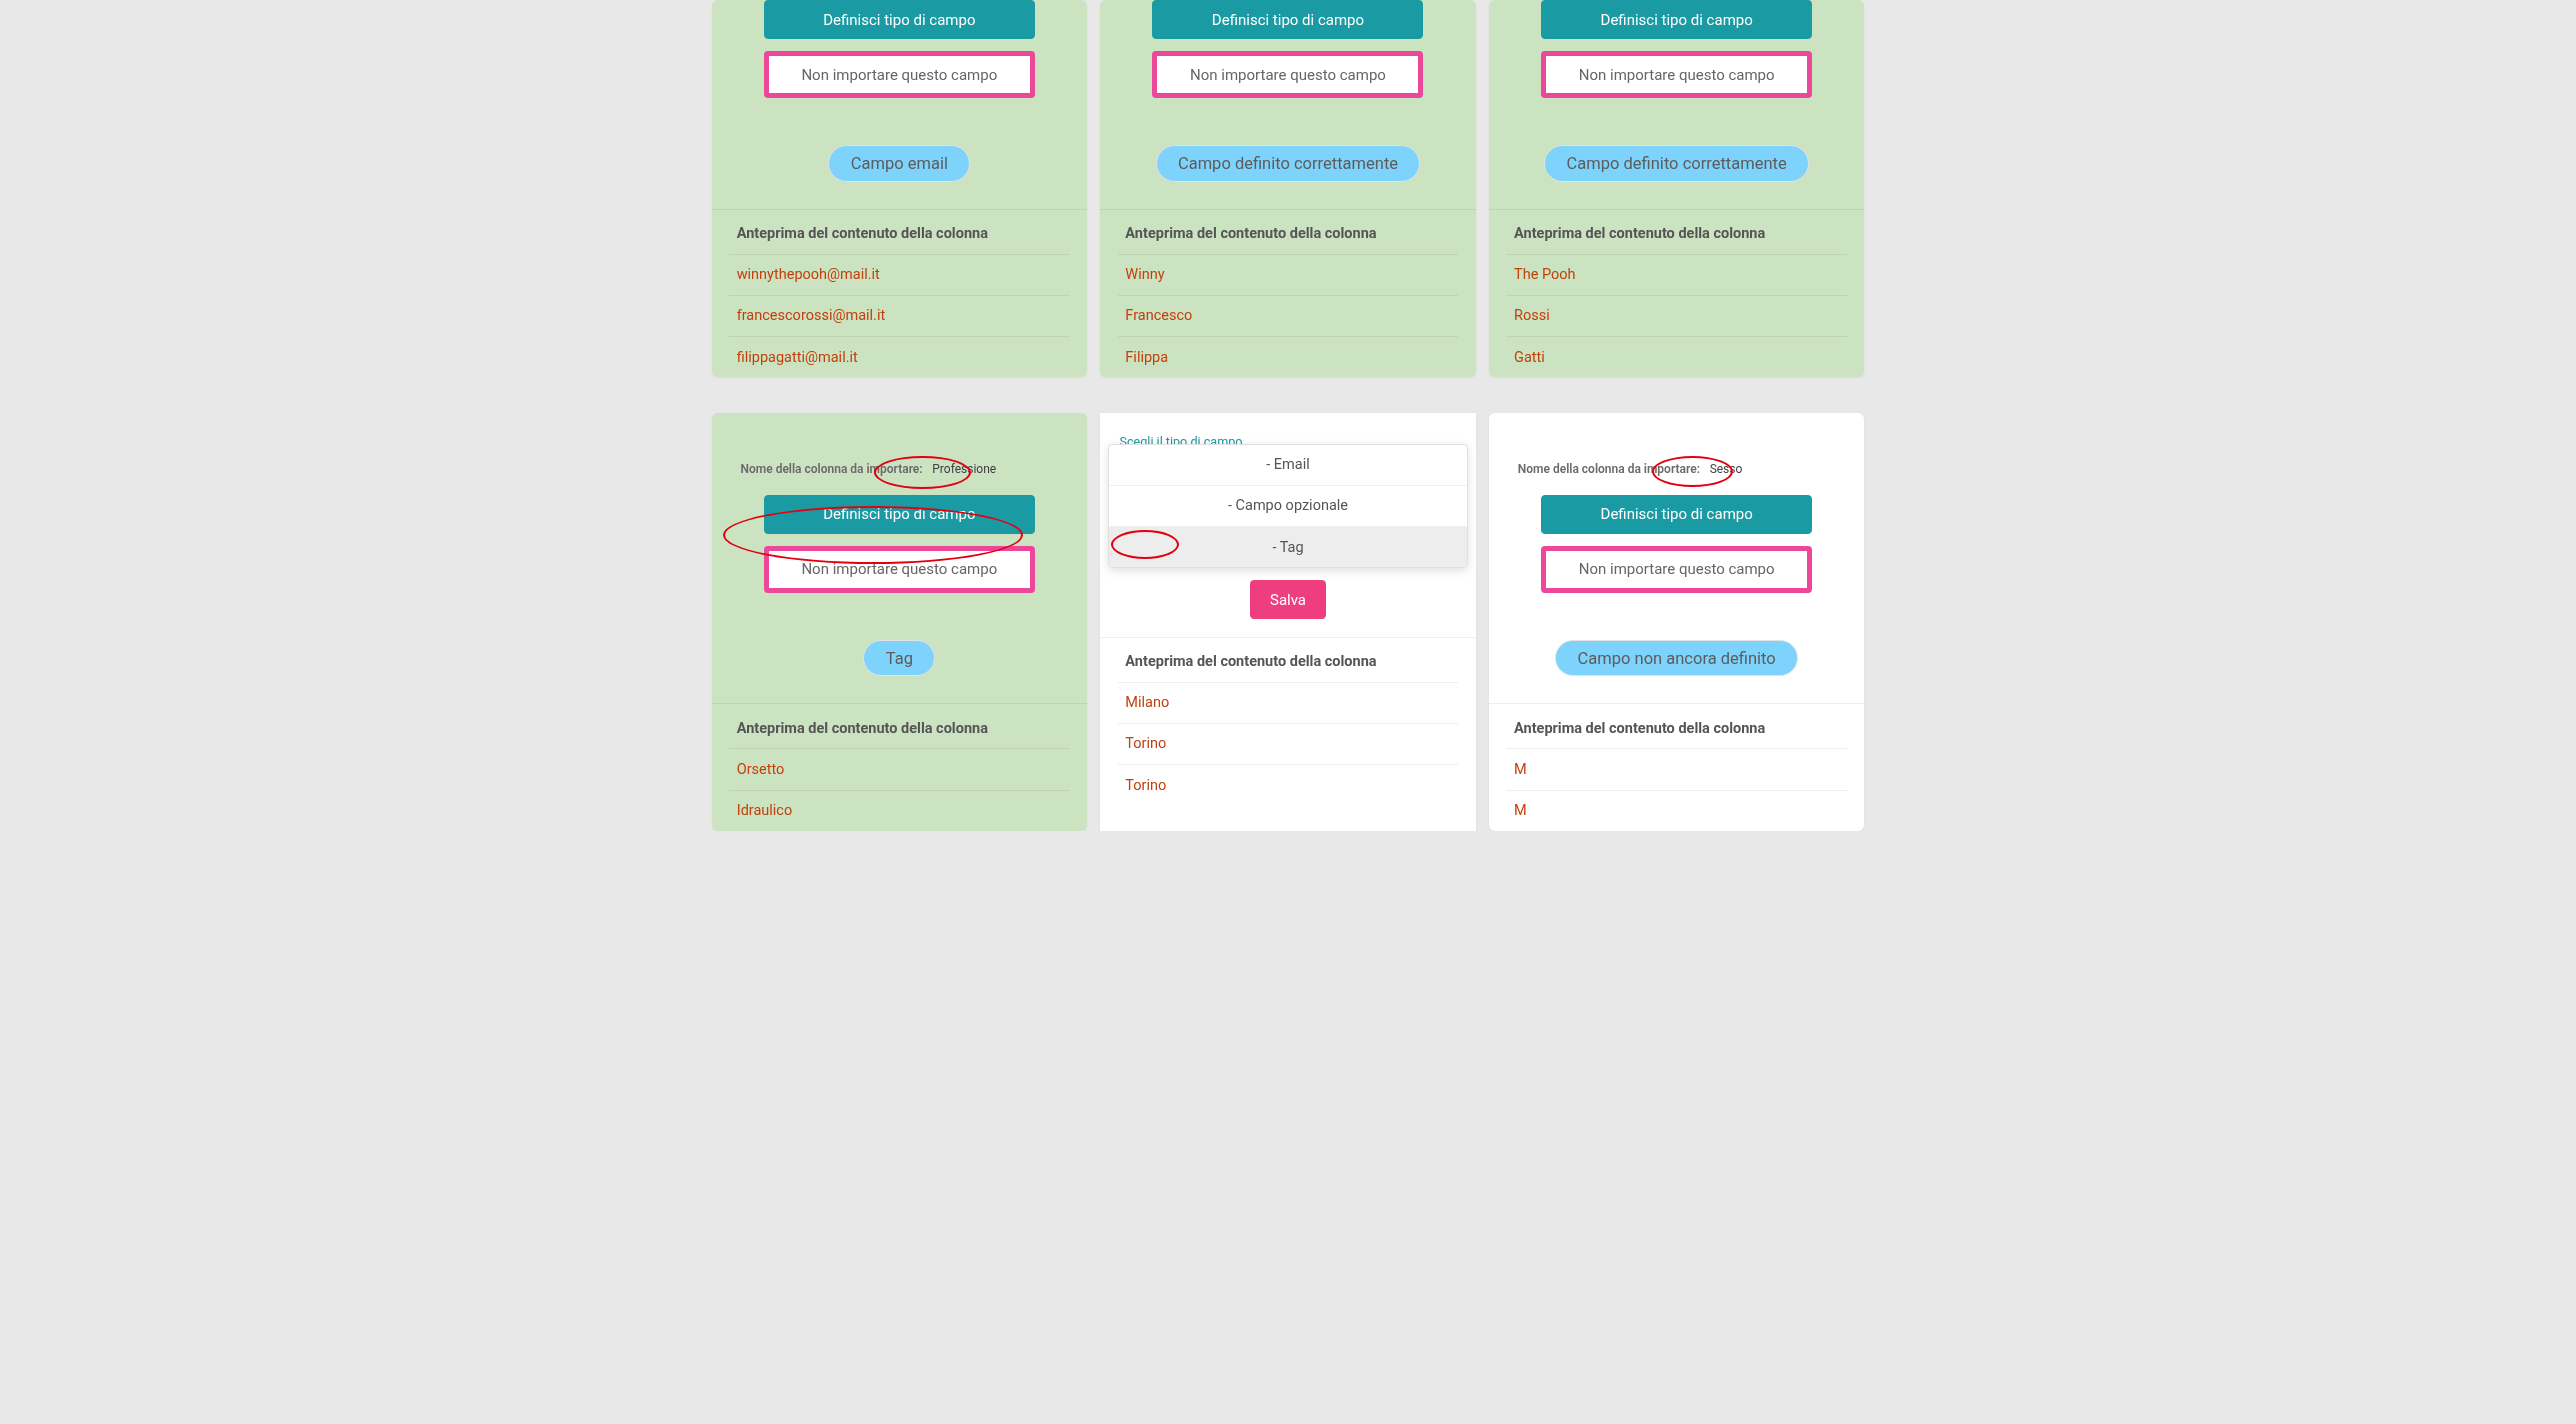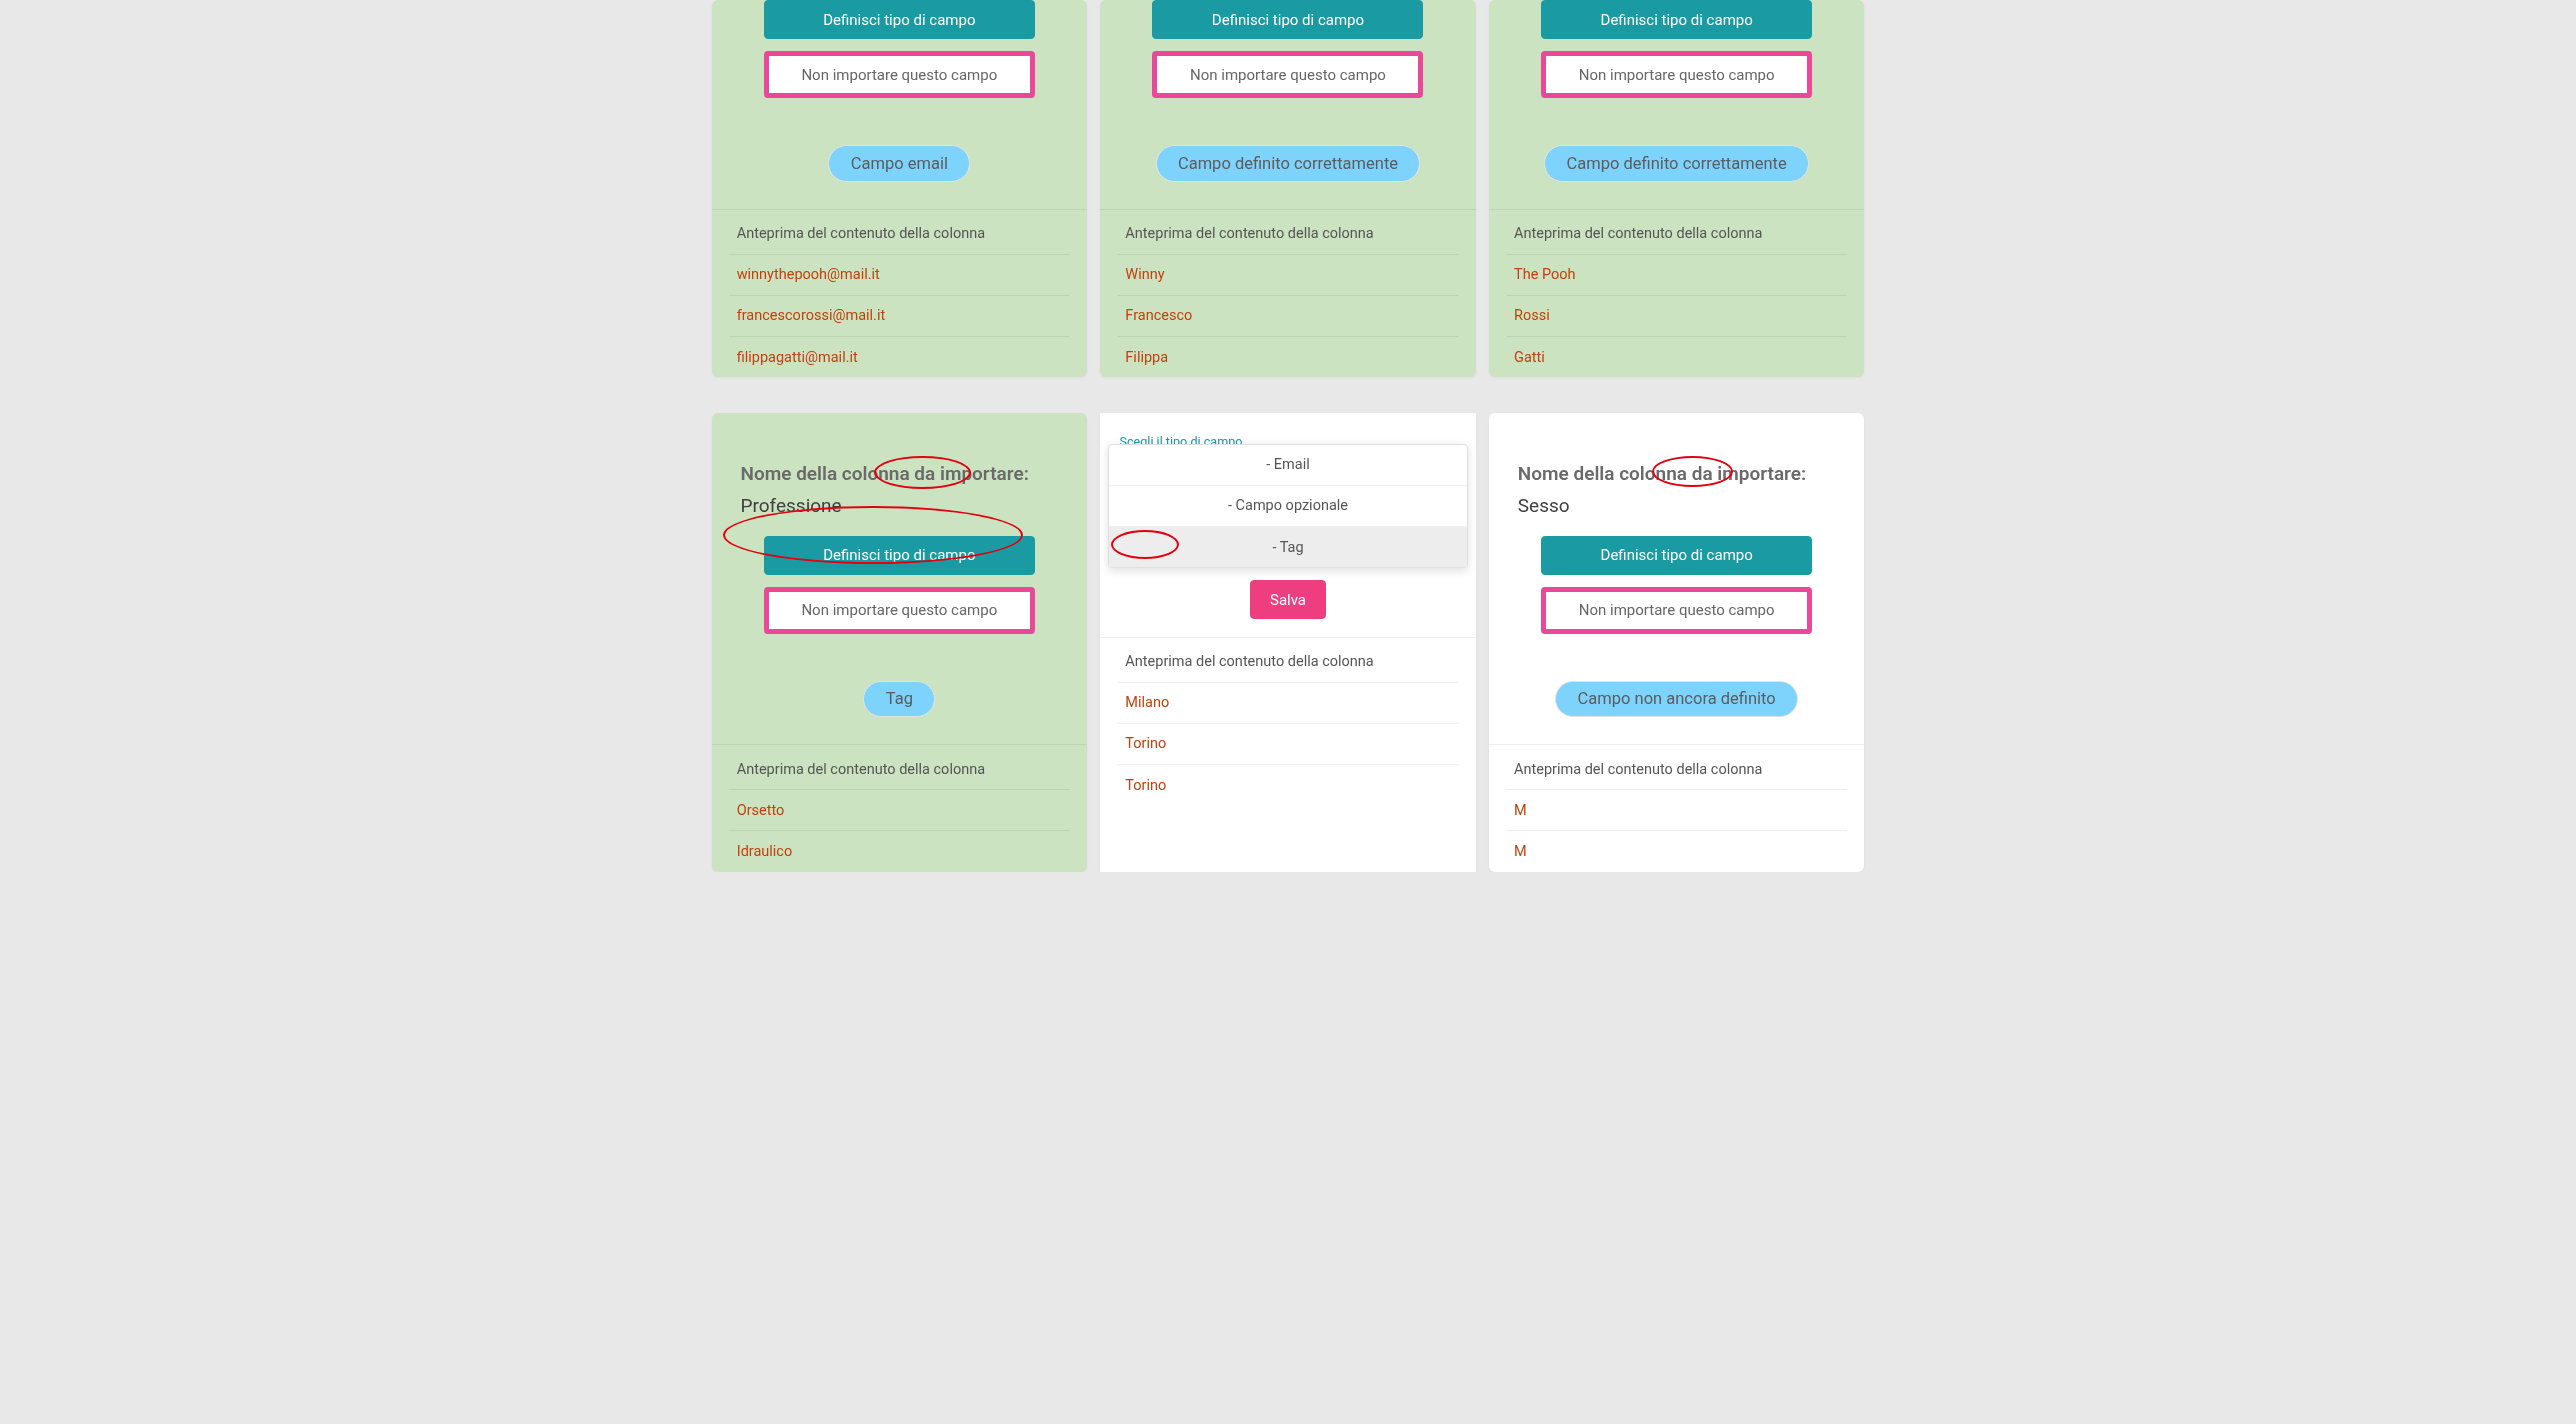--- a/index.html
+++ b/index.html
@@ -29,21 +29,21 @@
     padding: 0 29px 27px 29px;
     text-align: center;
     position: relative;
   }
   .card-top.with-label { padding-top: 48px; }
   .card-top.no-label { padding-top: 0; }
   .label-row {
     text-align: left;
     color: #6a6a6a;
     font-weight: 600;
-    font-size: 19px;
+    font-size: 12px;
     line-height: 1.35;
     margin-bottom: 17.4px;
     display: flex;
     flex-wrap: wrap;
     align-items: center;
     gap: 5.8px 9.7px;
   }
   .label-text {}
   .col-name {
     font-weight: 400;
@@ -89,21 +89,21 @@
     padding: 7.8px 21.3px;
     color: #5c5c5c;
     font-size: 16.5px;
     margin-top: 35px;
   }
   .preview-block {
     border-top: 1px solid rgba(0,0,0,0.07);
     padding: 0 17.4px;
   }
   .preview-title {
-    font-weight: 400;
+    font-weight: 700;
     font-size: 14.5px;
     color: #555;
     padding: 15.5px 7.8px 11.6px 7.8px;
     border-bottom: 1px solid rgba(0,0,0,0.07);
   }
   .preview-item {
     padding: 11.6px 7.8px;
     border-bottom: 1px solid rgba(0,0,0,0.07);
     color: #c2410c;
     font-size: 14.5px;

